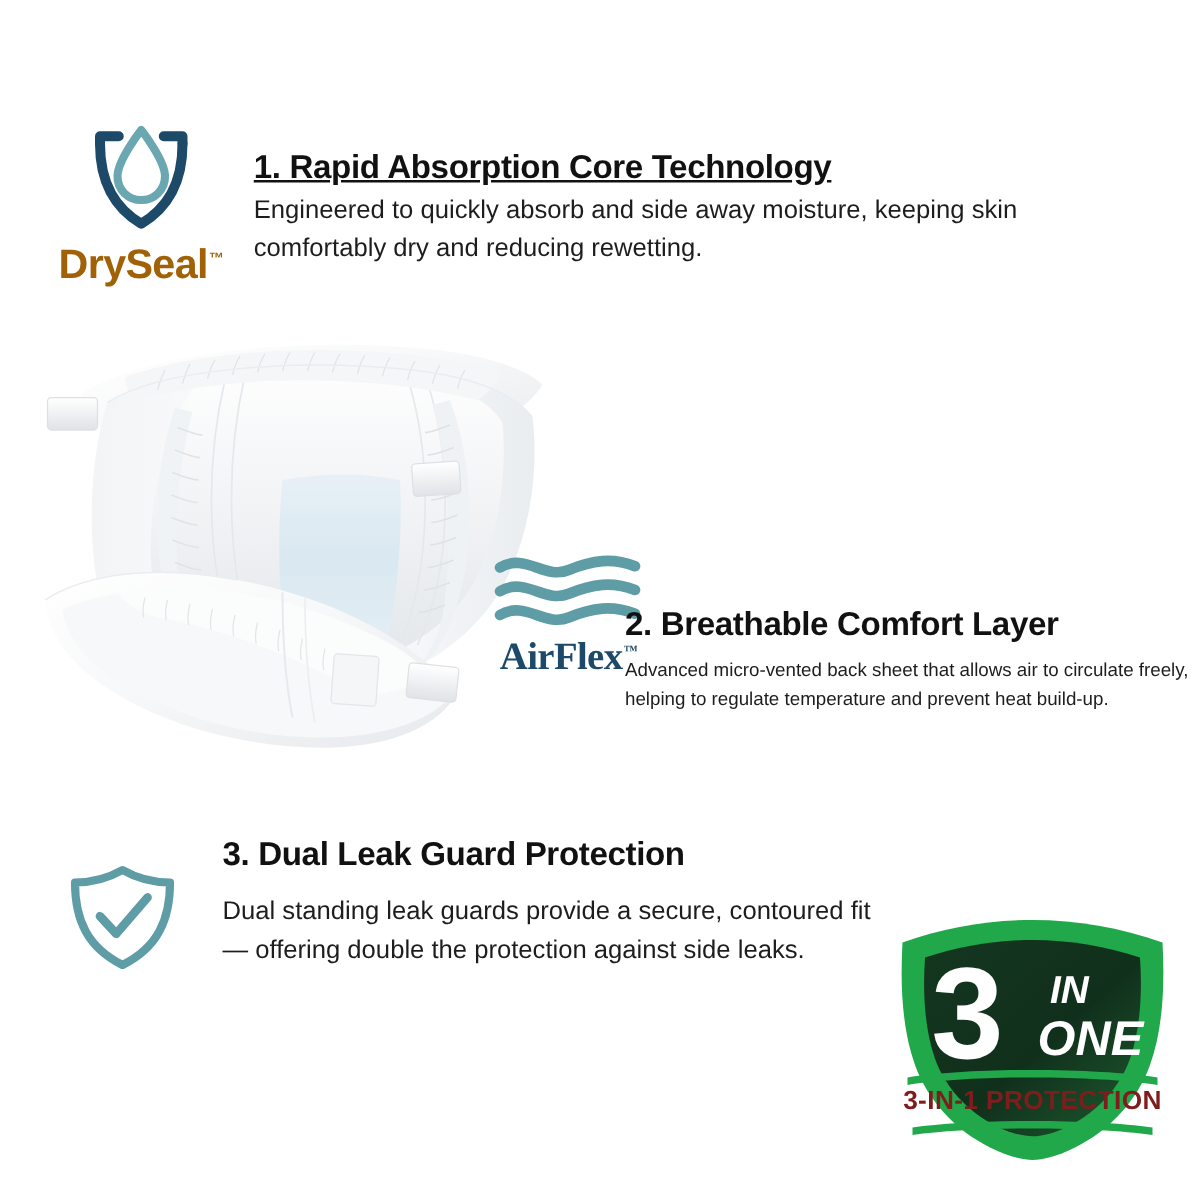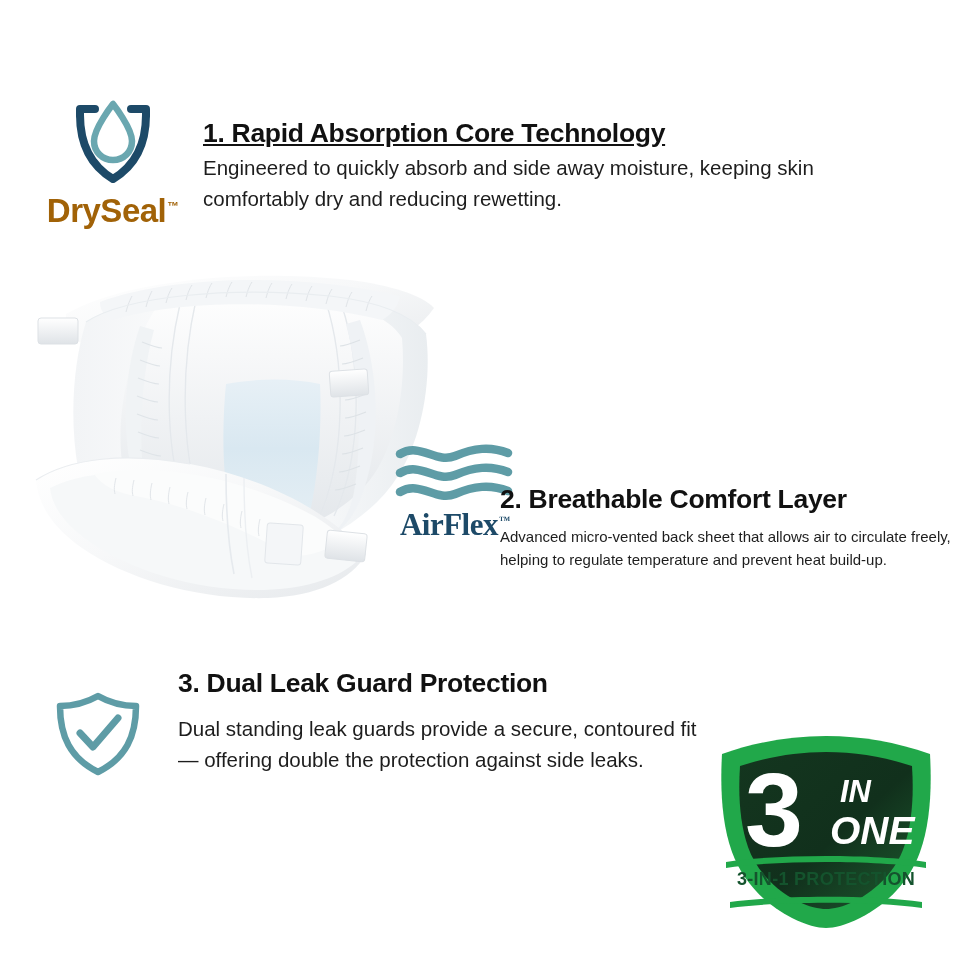--- a/index.html
+++ b/index.html
@@ -89,24 +89,24 @@
   #badge-3in1 {
     position:absolute;
     left:700px; top:728px;
     width:252px; height:200px;
   }
   .badge-caption {
     position:absolute;
     left:0; top:141px;
     width:252px;
     text-align:center;
-    font-size:18px;
+    font-size:21px;
     font-weight:bold;
     letter-spacing:0.3px;
-    color:#14532d;
+    color:#7f1d1d;
     white-space:nowrap;
   }
 </style>
 </head>
 <body>
 
 <div class="stage">
 
   <div id="product-photo">
     <svg viewBox="0 0 410 340" width="410" height="340" aria-hidden="true">

